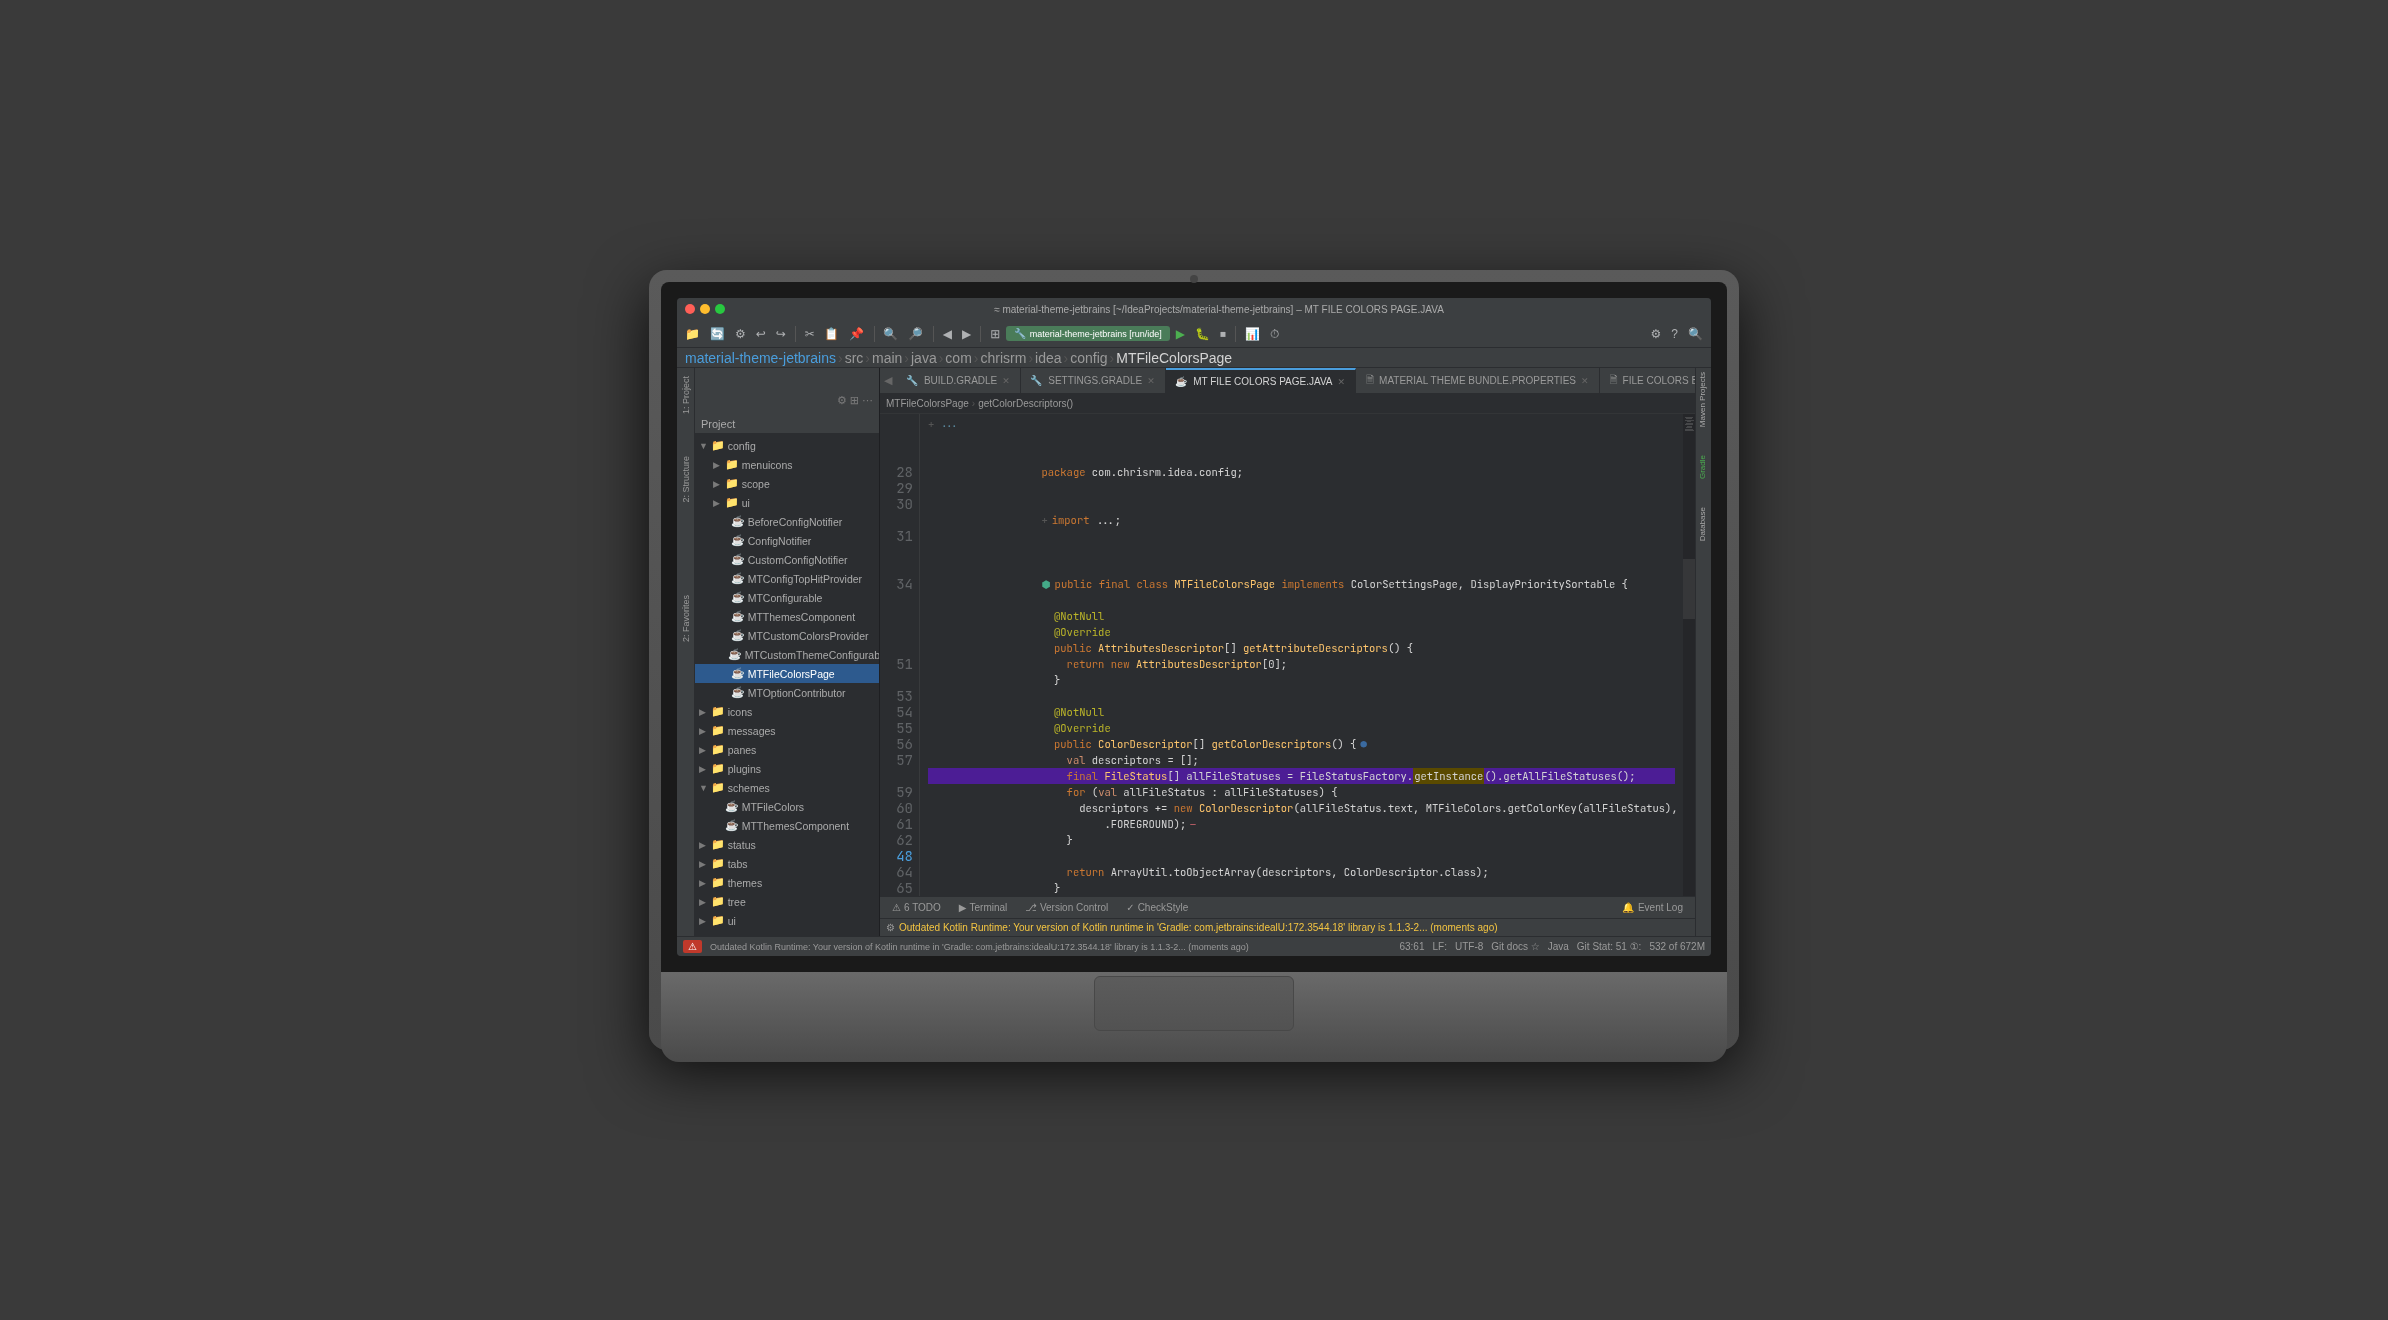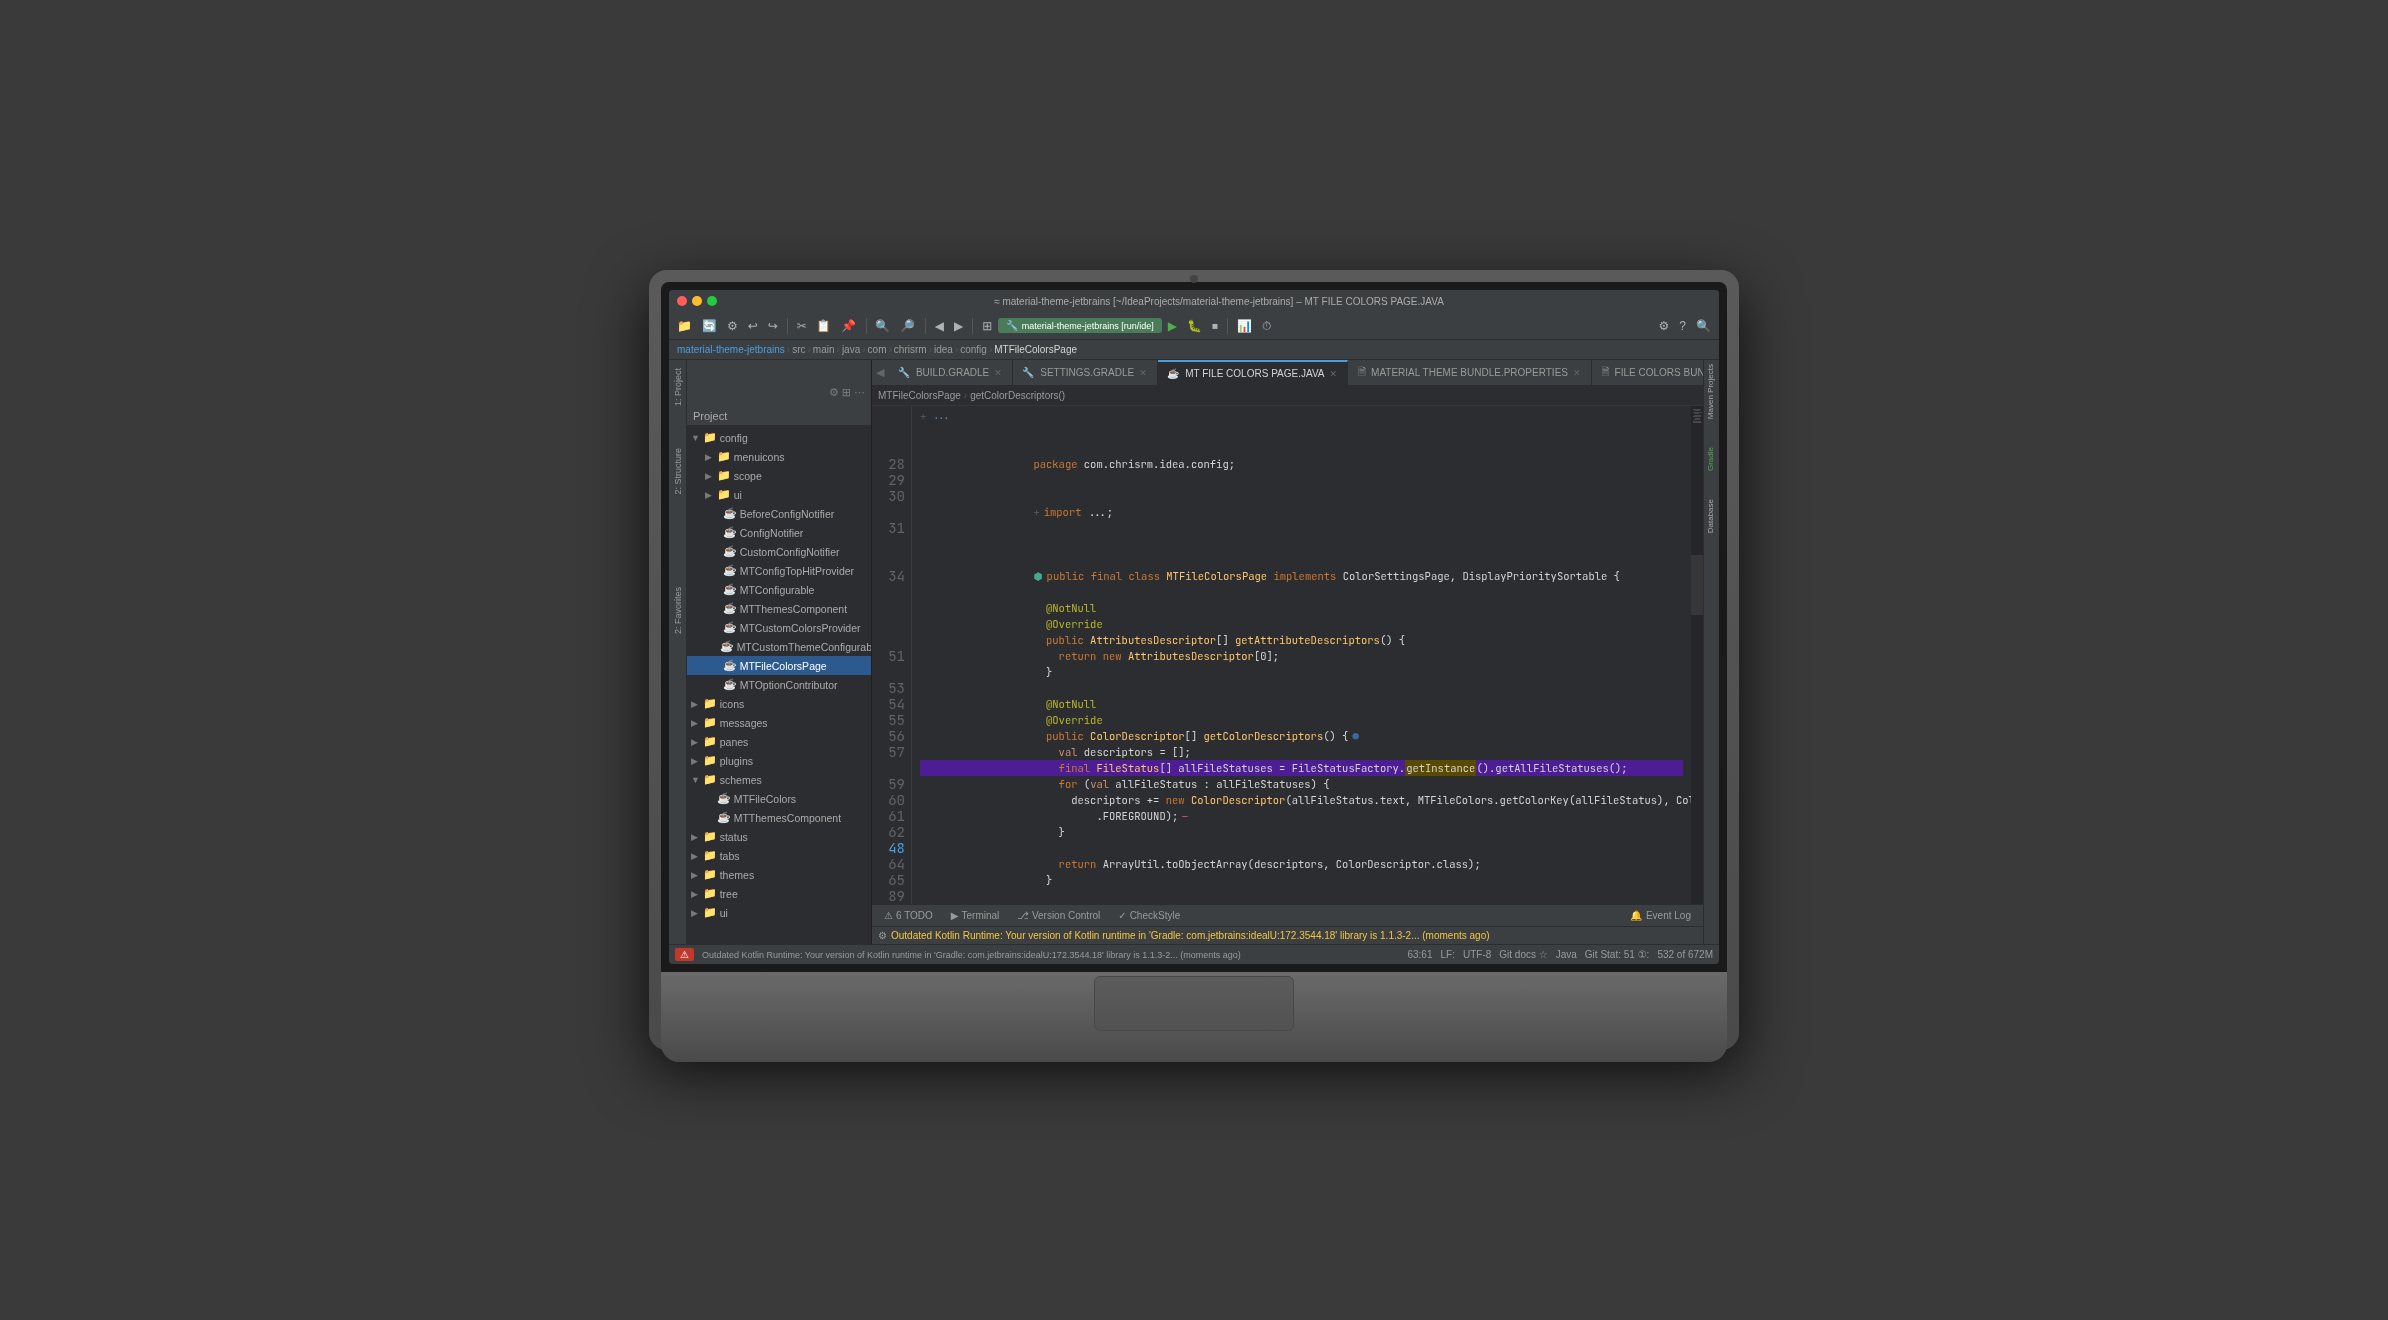--- a/index.html
+++ b/index.html
@@ -19,21 +19,21 @@
       background: linear-gradient(180deg, #5a5a5a 0%, #4a4a4a 100%);
       border-radius: 18px;
       padding: 12px 12px 0 12px;
       position: relative;
       box-shadow: 0 20px 60px rgba(0,0,0,0.8);
     }
 
     .screen-bezel {
       background: #1a1a1a;
       border-radius: 8px 8px 0 0;
-      padding: 8px;
+      padding: 16px;
       height: 690px;
     }
 
     .screen {
       background: #2b2d30;
       width: 100%;
       height: 100%;
       border-radius: 4px;
       overflow: hidden;
       display: flex;
@@ -146,21 +146,21 @@
       height: 20px;
       display: flex;
       align-items: center;
       padding: 0 8px;
       border-bottom: 1px solid #2b2d30;
       flex-shrink: 0;
     }
 
     .breadcrumb-bar span {
       color: #9a9a9a;
-      font-size: 10px;
+      font-size: 14px;
     }
 
     .breadcrumb-bar .sep { color: #555; margin: 0 2px; }
     .breadcrumb-bar .active { color: #d4d4d4; }
 
     
     .main-area {
       display: flex;
       flex: 1;
       overflow: hidden;

